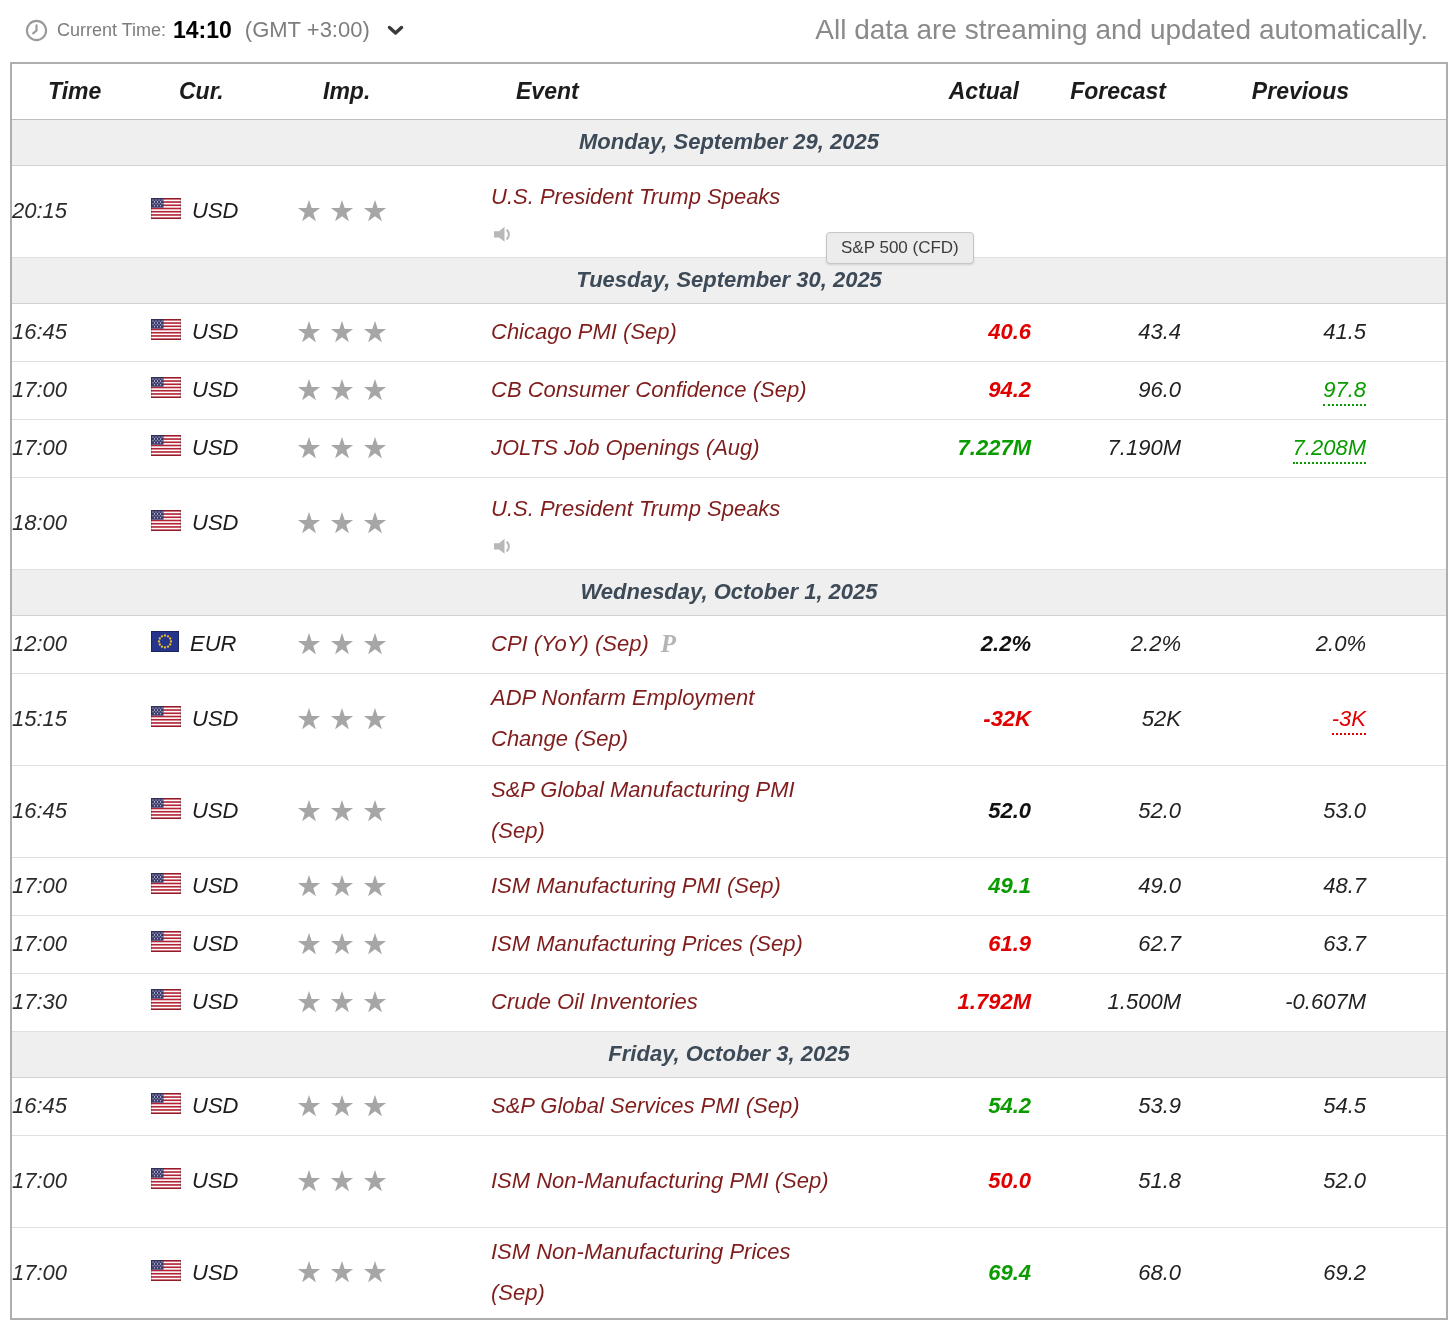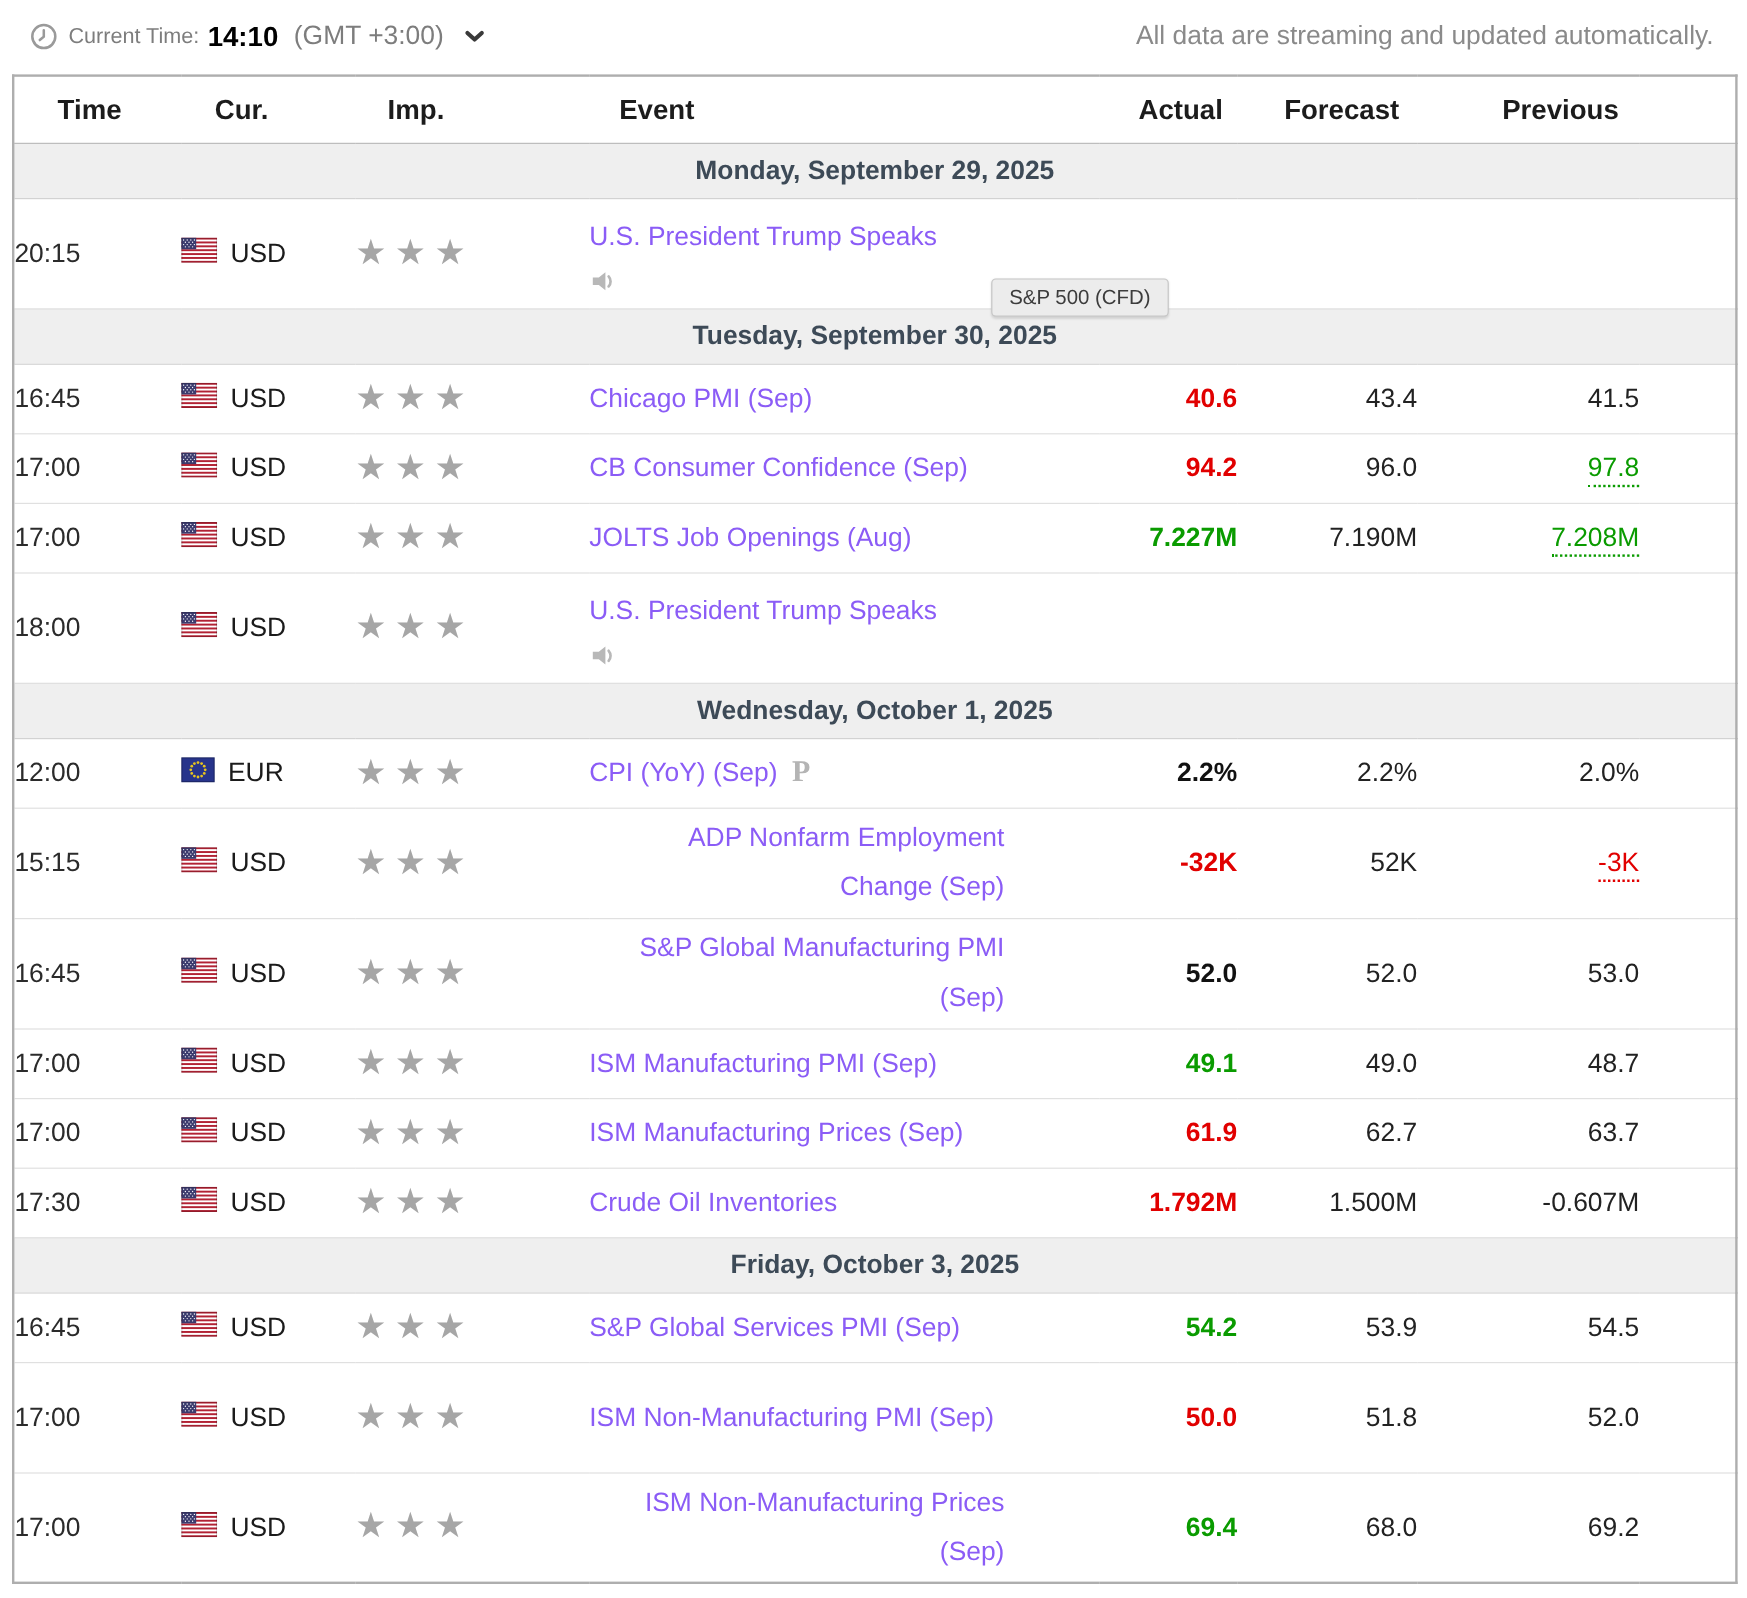--- a/index.html
+++ b/index.html
@@ -19,23 +19,23 @@
   }
   
   .toolbar{position:absolute;top:10px;left:0;width:1456px;height:40px;
     display:flex;justify-content:space-between;align-items:center;padding:0 28px 0 25px;}
   .toolbar-left{display:flex;align-items:center;gap:7px;}
   .clock-icon{display:inline-flex;margin-right:2px;}
   .tb-label{font-size:18px;color:#7d7d7d;}
   .tb-time{font-size:23px;color:#000;font-weight:700;}
   .tb-tz{font-size:22px;color:#7d7d7d;margin-left:6px;}
   .tz-toggle{display:inline-flex;align-items:center;margin-left:10px;cursor:pointer;}
-  .streaming-note{font-size:22px;color:var(--gray-text);}
+  .streaming-note{font-size:28px;color:var(--gray-text);}
   
-  .cal-wrap{position:absolute;left:10px;top:62px;width:1436px;}
+  .cal-wrap{position:absolute;left:10px;top:62px;width:1436px;font-style:italic;}
   table.cal{width:1436px;border-collapse:collapse;table-layout:fixed;
     border:2px solid #aeaeae;}
   col.c-time{width:140px;} col.c-cur{width:145px;} col.c-imp{width:195px;}
   col.c-event{width:425px;} col.c-actual{width:115px;} col.c-forecast{width:150px;}
   col.c-previous{width:185px;} col.c-gutter{width:81px;}
   thead tr{height:56px;}
   th{font-size:23px;font-weight:700;color:#1c1c1c;text-align:left;
     border-bottom:1px solid #bdbdbd;padding:0;vertical-align:middle;}
   th.h-time{padding-left:36px;} th.h-cur{padding-left:28px;margin-top:40px;} th.h-imp{padding-left:27px;}
   th.h-event{padding-left:25px;}
@@ -48,22 +48,22 @@
   tr.event-row td{border-bottom:1px solid #e0e0e0;vertical-align:middle;padding:0;}
   tr.h-std{height:58px;} tr.h-tall{height:92px;}
   td.td-time{padding-left:36px;font-size:22px;color:#2b2b2b;}
   td.td-cur{padding-left:28px;}
   .cur-inner{display:flex;align-items:flex-start;gap:11px;}
   .cur-code{font-size:22px;color:#1b1b1b;}
   .flag{display:inline-flex;line-height:0;}
   td.td-imp{padding-left:25px;}
   .stars{font-size:29px;color:#a6a6a6;letter-spacing:7px;white-space:nowrap;line-height:1;}
   td.td-event{padding:10px 0 10px 25px;}
-  .event-text{display:inline-block;max-width:346px;font-size:22px;color:#8b5cf6;
-    line-height:1.85;cursor:pointer;vertical-align:top;text-align:right;}
+  .event-text{display:inline-block;max-width:346px;font-size:22px;color:#7f1d1d;
+    line-height:1.85;cursor:pointer;vertical-align:top;}
   .prelim{font-family:"Liberation Serif","DejaVu Serif",serif;font-size:25px;font-weight:700;
     color:#b4b4b4;margin-left:12px;vertical-align:top;line-height:1.6;}
   .speaker{display:block;margin-top:6px;cursor:pointer;line-height:0;}
   td.num-cell{text-align:right;font-size:22px;}
   td.td-actual{padding-right:12px;} td.td-forecast{padding-right:15px;color:#2a2a2a;}
   td.td-previous{padding-right:17px;}
   .t-neg{color:var(--red);font-weight:700;}
   .t-pos{color:var(--green);font-weight:700;}
   .t-bold{color:#111;font-weight:700;}
   .t-plain{color:#222;}

